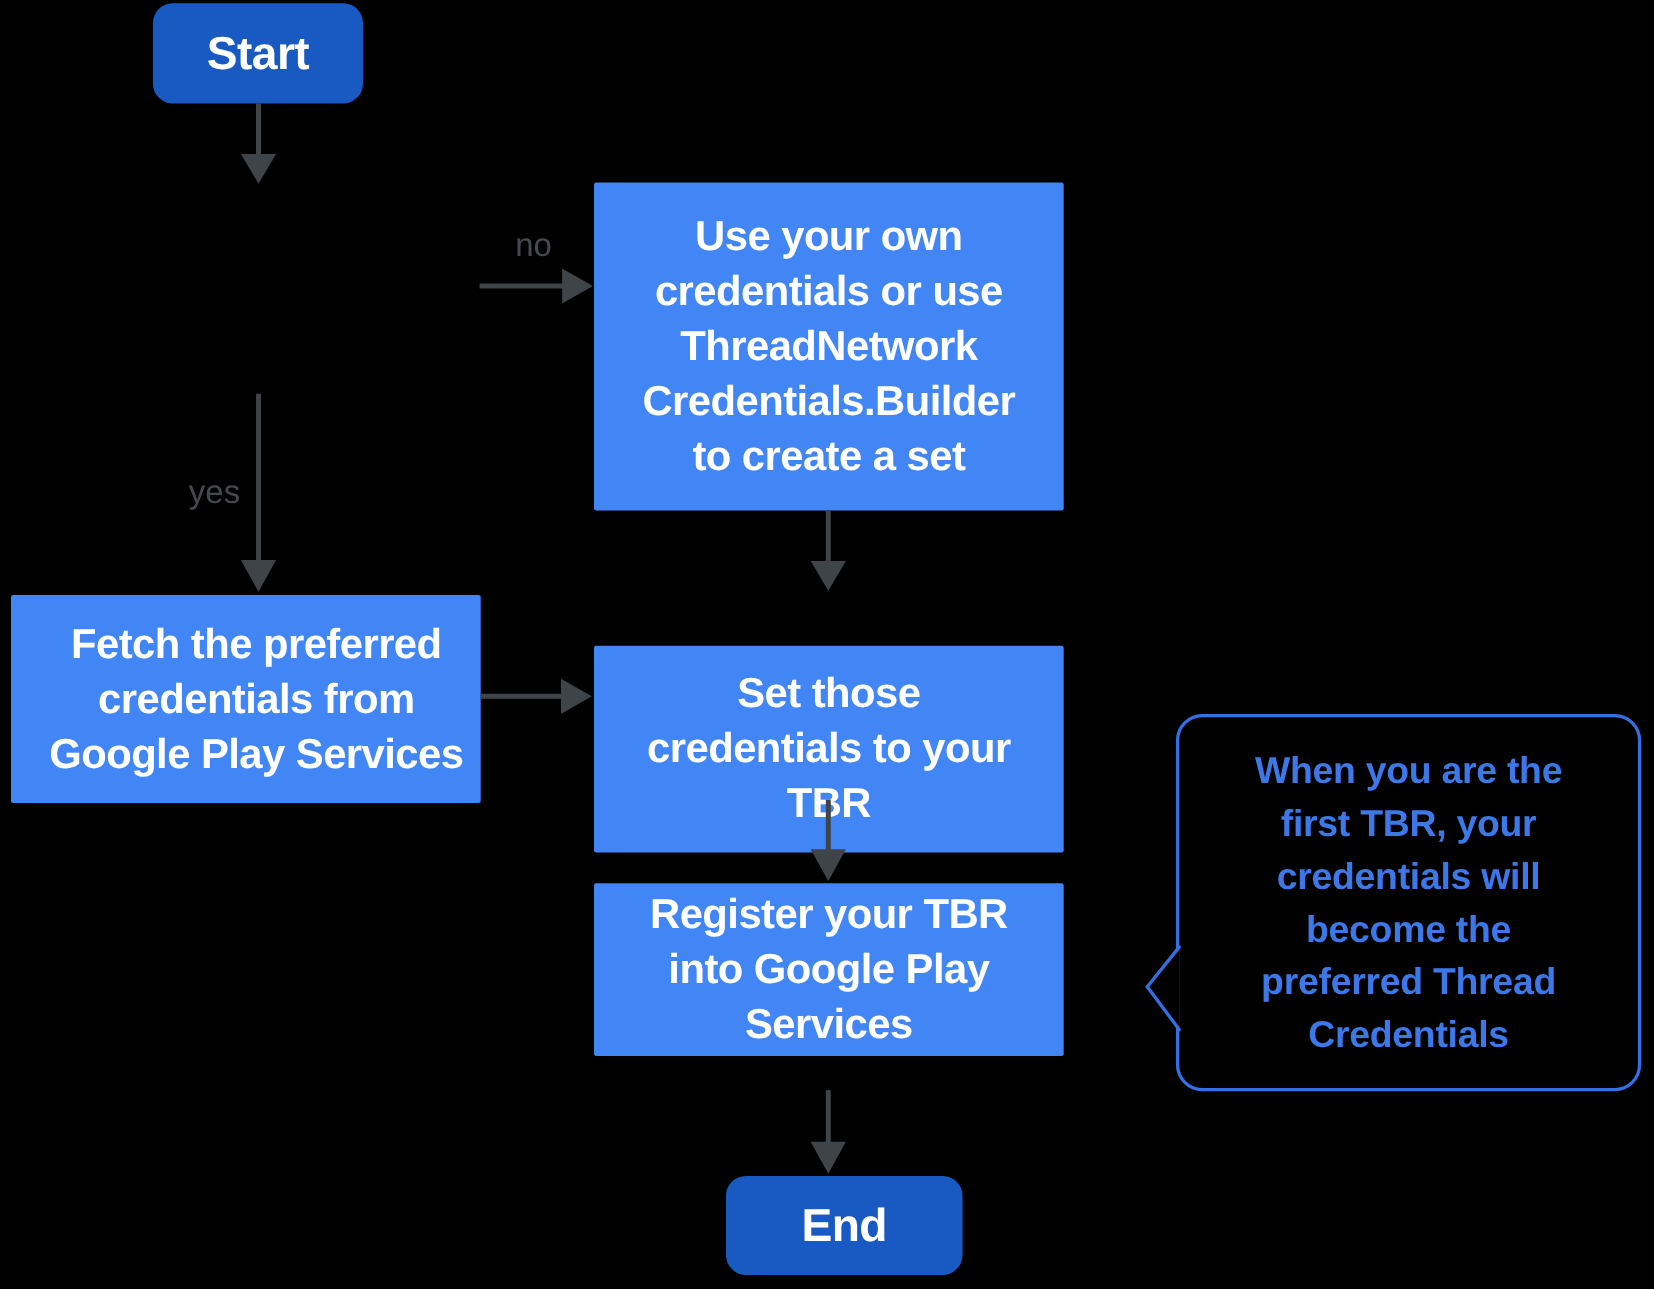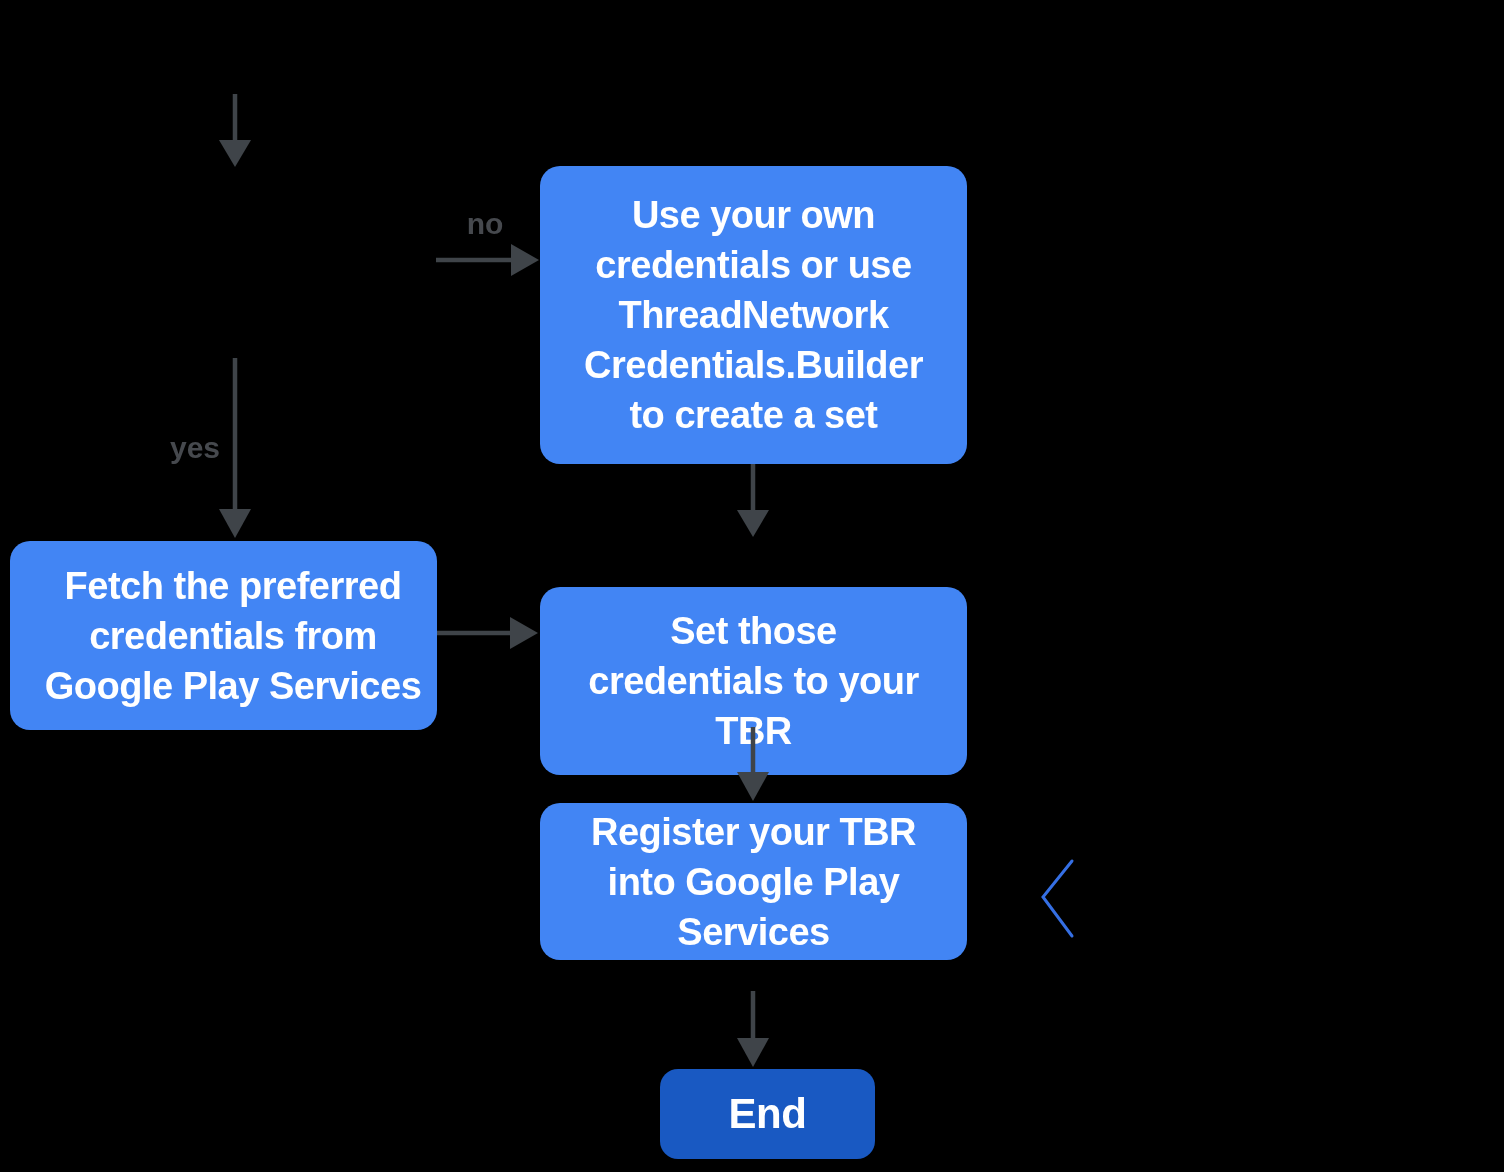--- a/index.html
+++ b/index.html
@@ -30,21 +30,21 @@
     font-weight: 700;
     letter-spacing: -0.5px;
   }
   .terminal {
     background: var(--terminal-fill, #1959C2);
     border-radius: 18px;
     font-size: 42px;
   }
   .process {
     background: var(--node-fill, #4285F4);
-    border-radius: 20px;
+    border-radius: 2px;
     font-size: 38px;
     line-height: 50px;
   }
   .decision {
     background: var(--node-fill, #4285F4);
     border-radius: 95px;
     font-size: 38px;
     line-height: 50px;
   }
   #node-start   { left: 139px; top: 3px;    width: 191px; height: 91px; }
@@ -53,21 +53,21 @@
   #node-fetch   { left: 10px;  top: 541px;  width: 427px; height: 189px; padding-left: 19px; }
   #node-set     { left: 540px; top: 539px;  width: 427px; height: 188px; margin-top: 48px; }
   #node-register{ left: 540px; top: 803px;  width: 427px; height: 157px; }
   #node-end     { left: 660px; top: 1069px; width: 215px; height: 90px; }
 
   .edge-label {
     position: absolute;
     z-index: 2;
     color: var(--edge-label, #46494E);
     font-size: 30px;
-    font-weight: 700;
+    font-weight: 400;
     text-align: center;
   }
   #label-no  { left: 449px; top: 207px; width: 72px; }
   #label-yes { left: 157px; top: 431px; width: 76px; }
 
   .callout {
     position: absolute;
     left: 1069px; top: 649px;
     width: 423px; height: 343px;
     box-sizing: border-box;
@@ -109,20 +109,23 @@
     stroke: var(--callout-border, #356FE4);
     stroke-width: 3;
     stroke-linecap: round;
   }
 </style>
 </head>
 <body>
 
 <div id="canvas">
 
+  <div class="node terminal" id="node-start">
+    <span class="label">Start</span>
+  </div>
 
 
   <div class="node process" id="node-use-own">
     <span class="label">Use your own
 credentials or use
 ThreadNetwork
 Credentials.Builder
 to create a set</span>
   </div>
 
@@ -144,20 +147,28 @@
 Services</span>
   </div>
 
   <div class="node terminal" id="node-end">
     <span class="label">End</span>
   </div>
 
   <div class="edge-label" id="label-no">no</div>
   <div class="edge-label" id="label-yes">yes</div>
 
+  <div class="callout">
+    <span class="label">When you are the
+first TBR, your
+credentials will
+become the
+preferred Thread
+Credentials</span>
+  </div>
 
   <svg id="edges-svg" viewBox="0 0 1504 1172" xmlns="http://www.w3.org/2000/svg">
     <g>
       <line class="arrow-line" x1="235" y1="94" x2="235" y2="142"></line>
       <polygon class="arrow-head" points="219,140 251,140 235,167"></polygon>
     </g>
     <g>
       <line class="arrow-line" x1="436" y1="260" x2="512" y2="260"></line>
       <polygon class="arrow-head" points="511,244 511,276 539,260"></polygon>
     </g>

